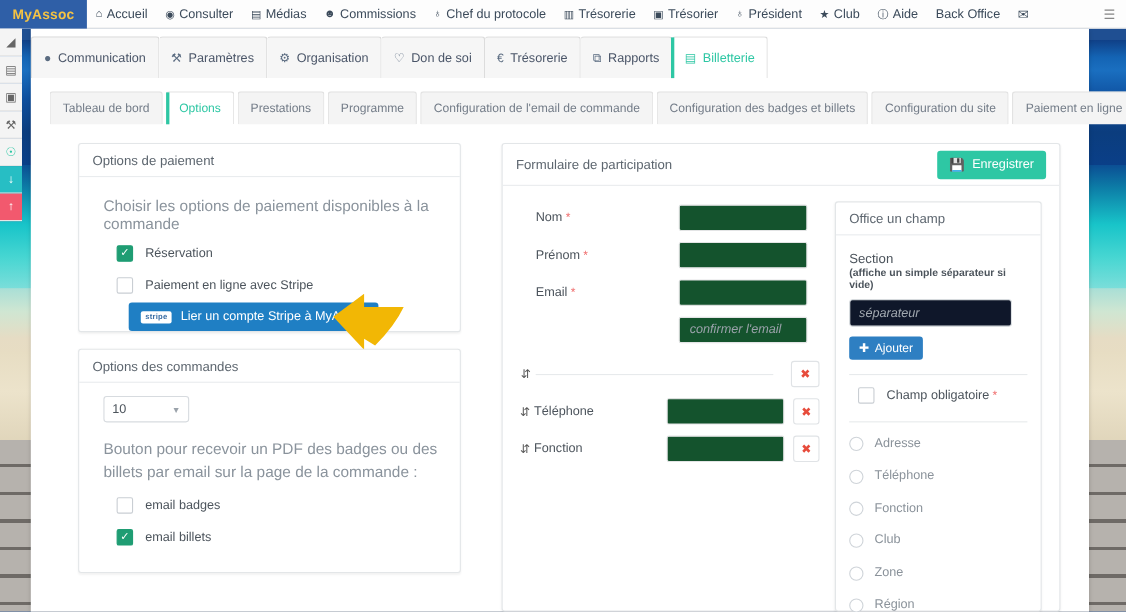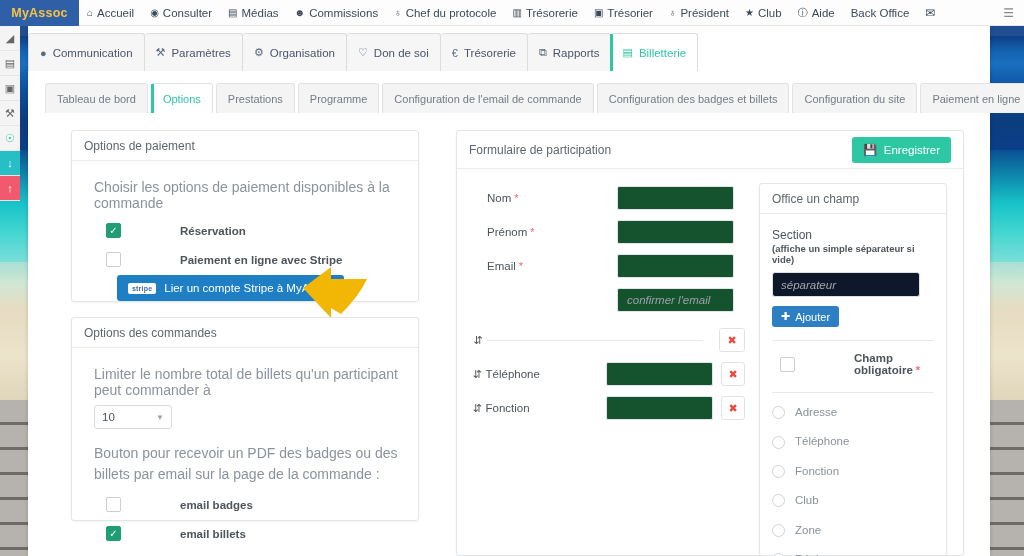--- a/index.html
+++ b/index.html
@@ -190,21 +190,21 @@
   
   .cbrow { display: flex; align-items: center; gap: 11px; margin: 0 0 14px 22px; }
   .cbox {
     width: 15px; height: 15px; border: 1px solid #c9ced3; background: #fff;
     border-radius: 2px; flex: none;
   }
   .cbox.checked {
     background: #1f9d73; border-color: #1f9d73;
     color: #fff; font-size: 10px; line-height: 13px; text-align: center;
   }
-  .cblabel { font-size: 11.5px; color: #4c545c; font-weight: bold; margin-left: 48px; }
+  .cblabel { font-size: 11.5px; color: #4c545c; font-weight: normal; }
 
   
   #stripe-wrap { position: relative; margin-left: 33px; }
   #stripe-btn {
     display: inline-flex; align-items: center; gap: 8px;
     background: #1f7fc4; color: #fff;
     border: none; border-radius: 3px;
     padding: 7px 11px; font-size: 11.5px; cursor: pointer;
     font-family: "Liberation Sans", sans-serif;
   }
@@ -472,21 +472,20 @@
       </svg>
     </div>
   </div>
 </div>
 
 <div class="panel" id="panel-commandes">
   <div class="panel-head">
     <span>Options des commandes</span>
   </div>
   <div class="panel-body">
-    <div class="hint" style="margin-bottom:7px">Limiter le nombre total de billets qu'un participant peut commander à</div>
 
     <div class="mini-select">
       <span>10</span>
       <span class="caret">▼</span>
     </div>
 
     <div class="hint" style="margin-bottom:12px;line-height:1.5">Bouton pour recevoir un PDF des badges ou des billets par email sur la page de la commande :</div>
 
     <div class="cbrow">
       <div class="cbox"></div>

